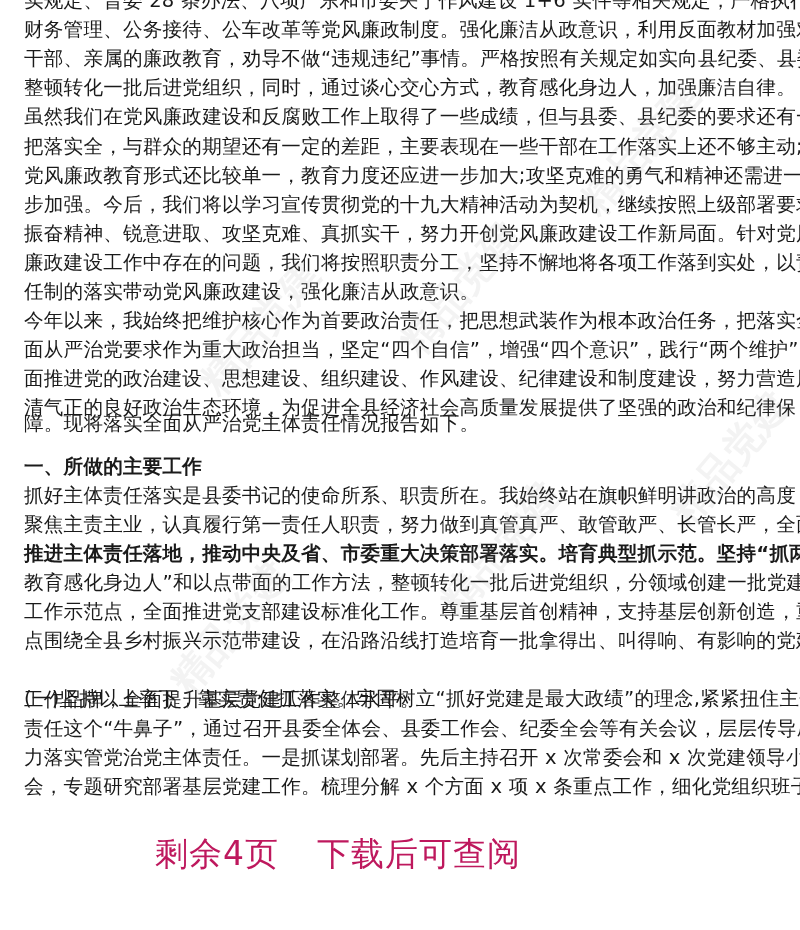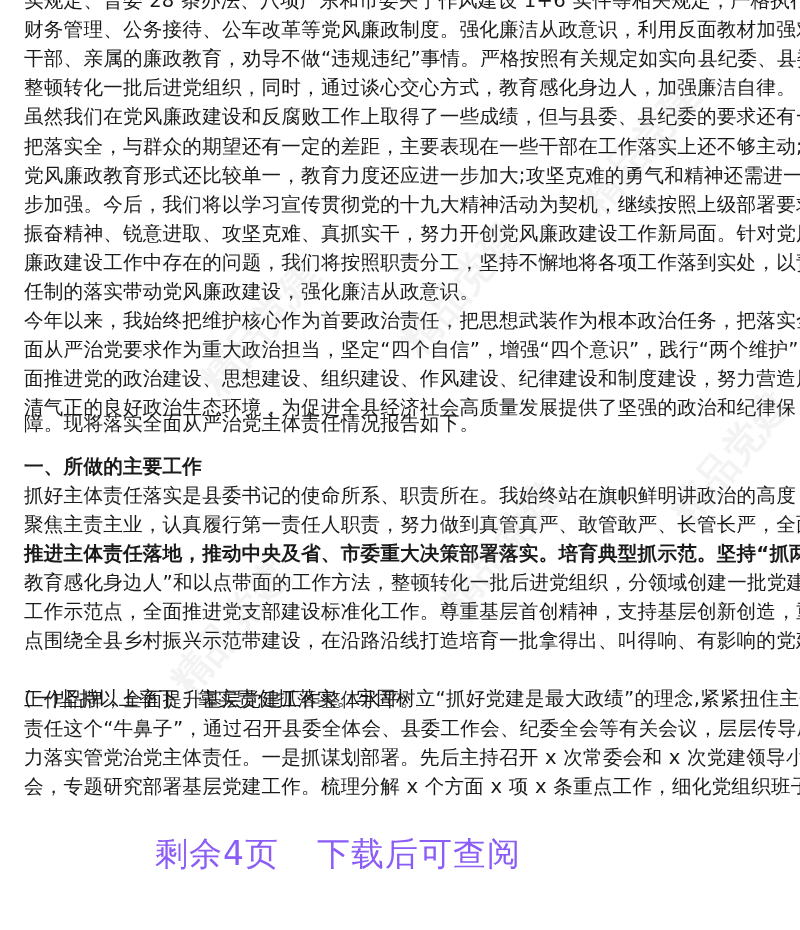--- a/index.html
+++ b/index.html
@@ -6,21 +6,21 @@
   body { width: 800px; height: 930px; overflow: hidden; position: relative;
          font-family: "DejaVu Sans", "Liberation Sans", sans-serif; color: #1a1a1a; }
   .page { position: absolute; left: 0; top: -12px; width: 800px; }
   .line { position: absolute; left: 24px; width: 760px; font-size: 19.6px; line-height: 25px;
           white-space: nowrap; letter-spacing: 0.2px; text-align: justify; text-align-last: justify; }
   .line.last { text-align-last: left; }
   .heading { font-weight: bold; text-align-last: left; }
   .watermark { position: absolute; color: rgba(160,160,160,0.12); font-size: 40px;
                transform: rotate(-50deg); white-space: nowrap; pointer-events: none; font-weight: bold; }
   .footer-note { position: absolute; left: 0; width: 676px; top: 832px; text-align: center;
-                 font-size: 33px; color: #8b5cf6; letter-spacing: 1px; }
+                 font-size: 33px; color: #be185d; letter-spacing: 1px; }
   .footer-note span + span { margin-left: 38px; }
 </style>
 </head>
 <body>
 
 <div class="page" id="page">
     <div class="line" style="top: 0px;">实规定、晋委 28 条办法、八项广东和市委关于作风建设 1+6 实件等相关规定，严格执行</div>
     <div class="line" style="top: 29.1px;">财务管理、公务接待、公车改革等党风廉政制度。强化廉洁从政意识，利用反面教材加强对</div>
     <div class="line" style="top: 58.2px;">干部、亲属的廉政教育，劝导不做“违规违纪”事情。严格按照有关规定如实向县纪委、县委</div>
     <div class="line last" style="top: 87.3px;">整顿转化一批后进党组织，同时，通过谈心交心方式，教育感化身边人，加强廉洁自律。</div>

